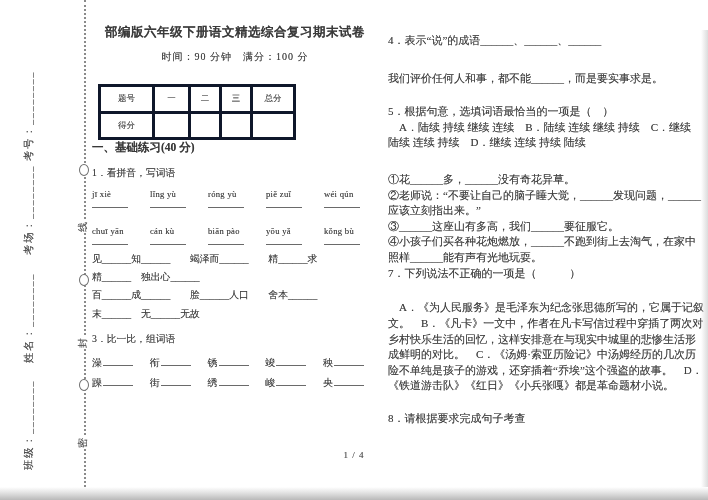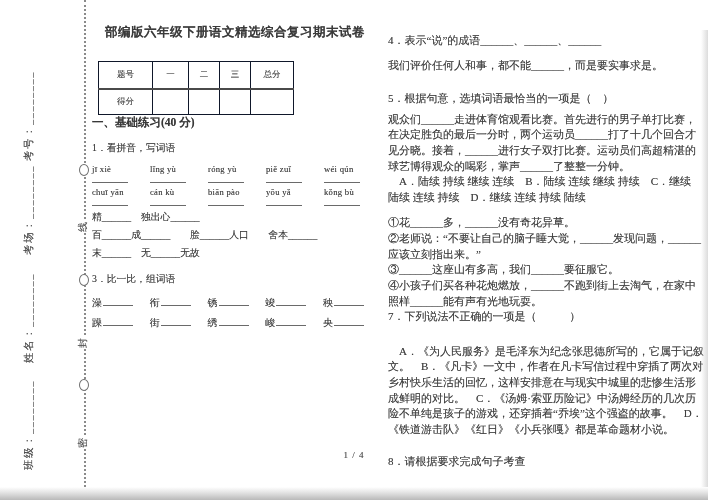--- a/index.html
+++ b/index.html
@@ -35,21 +35,21 @@
     font-size:11px; line-height:1.42; }
 
   
   .paper-title { text-align:center; font-size:12.5px; font-weight:bold;
     letter-spacing:.5px; margin-top:6px; color:#3a3a3a; }
   .exam-meta { text-align:center; font-size:10px; margin-top:9px; letter-spacing:1px; }
 
   
   table.score { border-collapse:collapse; table-layout:fixed; margin:20px 0 0 6px;
     font-size:8.5px; color:#4a4a4a; }
-  table.score td { border:1px solid #0f172a; text-align:center; }
+  table.score td { border:3px solid #0f172a; text-align:center; }
   table.score tr.hd td { height:27px; border-bottom:2px solid #4a4a4a; }
   table.score tr.sc td { height:26px; }
   .cw0{width:54px}.cw1{width:36px}.cw2{width:31px}.cw3{width:31px}.cw4{width:43px}
 
   .section-heading { font-size:11.5px; font-weight:bold; color:#383838; }
   .q-label { font-size:9.8px; margin-top:0; }
   .lc { font-size:9.8px; }
 
   
   .py-row { display:flex; justify-content:space-between; margin-top:9px; padding-right:4px; }
@@ -80,20 +80,21 @@
 <span class="seal-char" style="top:336px">封</span>
 <span class="seal-char" style="top:436px">密</span>
 
 <span class="v-label" style="top:147px">考号：________</span>
 <span class="v-label" style="top:241px">考场：________</span>
 <span class="v-label" style="top:349px">姓名：________</span>
 <span class="v-label" style="top:456px">班级：________</span>
 
 <div class="col-left">
   <div class="paper-title">部编版六年级下册语文精选综合复习期末试卷</div>
+  <div class="exam-meta">时间：90 分钟　满分：100 分</div>
 
   <table class="score">
     <tbody>
         <tr class="hd">
       <td class="cw0">题号</td>
       <td class="cw1">一</td>
       <td class="cw2">二</td>
       <td class="cw3">三</td>
       <td class="cw4">总分</td>
     </tr>
@@ -126,21 +127,21 @@
       </div>
     <div class="py-cell">
         <span class="py-text">piě zuǐ</span>
         <div class="blank-line"></div>
       </div>
     <div class="py-cell">
         <span class="py-text">wéi qún</span>
         <div class="blank-line"></div>
       </div>
   </div>
-  <div class="py-row" style="margin-top:4px">
+  <div class="py-row" style="margin-top:18px">
     <div class="py-cell">
         <span class="py-text">chuī yān</span>
         <div class="blank-line"></div>
       </div>
     <div class="py-cell">
         <span class="py-text">cán kù</span>
         <div class="blank-line"></div>
       </div>
     <div class="py-cell">
         <span class="py-text">biān pào</span>
@@ -149,20 +150,21 @@
     <div class="py-cell">
         <span class="py-text">yōu yǎ</span>
         <div class="blank-line"></div>
       </div>
     <div class="py-cell">
         <span class="py-text">kǒng bù</span>
         <div class="blank-line"></div>
       </div>
   </div>
 
+  <div class="q2-line lc" style="margin-top:7px">见______知______　　竭泽而______　　精______求</div>
   <div class="q2-line lc">精______　独出心______</div>
   <div class="q2-line lc">百______成______　　脍______人口　　舍本______</div>
   <div class="q2-line lc">末______　无______无故</div>
 
   <div class="q-label" style="margin-top:12px">3．比一比，组词语</div>
   <div class="zu-row" style="margin-top:10px">
     <span class="zu-cell"><span>澡</span><span class="zu-blank"></span></span>
     <span class="zu-cell"><span>衔</span><span class="zu-blank"></span></span>
     <span class="zu-cell"><span>锈</span><span class="zu-blank"></span></span>
     <span class="zu-cell"><span>竣</span><span class="zu-blank"></span></span>
@@ -172,27 +174,26 @@
     <span class="zu-cell"><span>躁</span><span class="zu-blank"></span></span>
     <span class="zu-cell"><span>街</span><span class="zu-blank"></span></span>
     <span class="zu-cell"><span>绣</span><span class="zu-blank"></span></span>
     <span class="zu-cell"><span>峻</span><span class="zu-blank"></span></span>
     <span class="zu-cell"><span>央</span><span class="zu-blank"></span></span>
   </div>
 </div>
 
 <div class="col-right">
   <div class="rb" style="margin-top:8px">4．表示“说”的成语______、______、______</div>
-  <div class="rb" style="margin-top:9px">我们评价任何人和事，都不能______，而是要实事求是。</div>
+  <div class="rb" style="margin-top:22px">我们评价任何人和事，都不能______，而是要实事求是。</div>
 
   <div class="rb" style="margin-top:18px">5．根据句意，选填词语最恰当的一项是（　）</div>
-  <div class="rb" style="margin-top:5px">观众们______走进体育馆观看比赛。首先进行的男子单打比赛，在决定胜负的最后一分时，两个运动员______打了十几个回合才见分晓。接着，______进行女子双打比赛。运动员们高超精湛的球艺博得观众的喝彩，掌声______了整整一分钟。</div>
   <div class="rb indent1">A．陆续 持续 继续 连续　B．陆续 连续 继续 持续　C．继续 陆续 连续 持续　D．继续 连续 持续 陆续</div>
 
-  <div class="rb" style="margin-top:10px">①花______多，______没有奇花异草。</div>
+  <div class="rb" style="margin-top:21px">①花______多，______没有奇花异草。</div>
   <div class="rb">②老师说：“不要让自己的脑子睡大觉，______发现问题，______应该立刻指出来。”</div>
   <div class="rb">③______这座山有多高，我们______要征服它。</div>
   <div class="rb">④小孩子们买各种花炮燃放，______不跑到街上去淘气，在家中照样______能有声有光地玩耍。</div>
 
   <div class="rb" style="">7．下列说法不正确的一项是（　　　）</div>
   <div class="rb indent1" style="margin-top:19px">A．《为人民服务》是毛泽东为纪念张思德所写的，它属于记叙文。　B．《凡卡》一文中，作者在凡卡写信过程中穿插了两次对乡村快乐生活的回忆，这样安排意在与现实中城里的悲惨生活形成鲜明的对比。　C．《汤姆·索亚历险记》中汤姆经历的几次历险不单纯是孩子的游戏，还穿插着“乔埃”这个强盗的故事。　D．《铁道游击队》《红日》《小兵张嘎》都是革命题材小说。</div>
 
   <div class="rb" style="margin-top:17px">8．请根据要求完成句子考查</div>
 </div>
 

